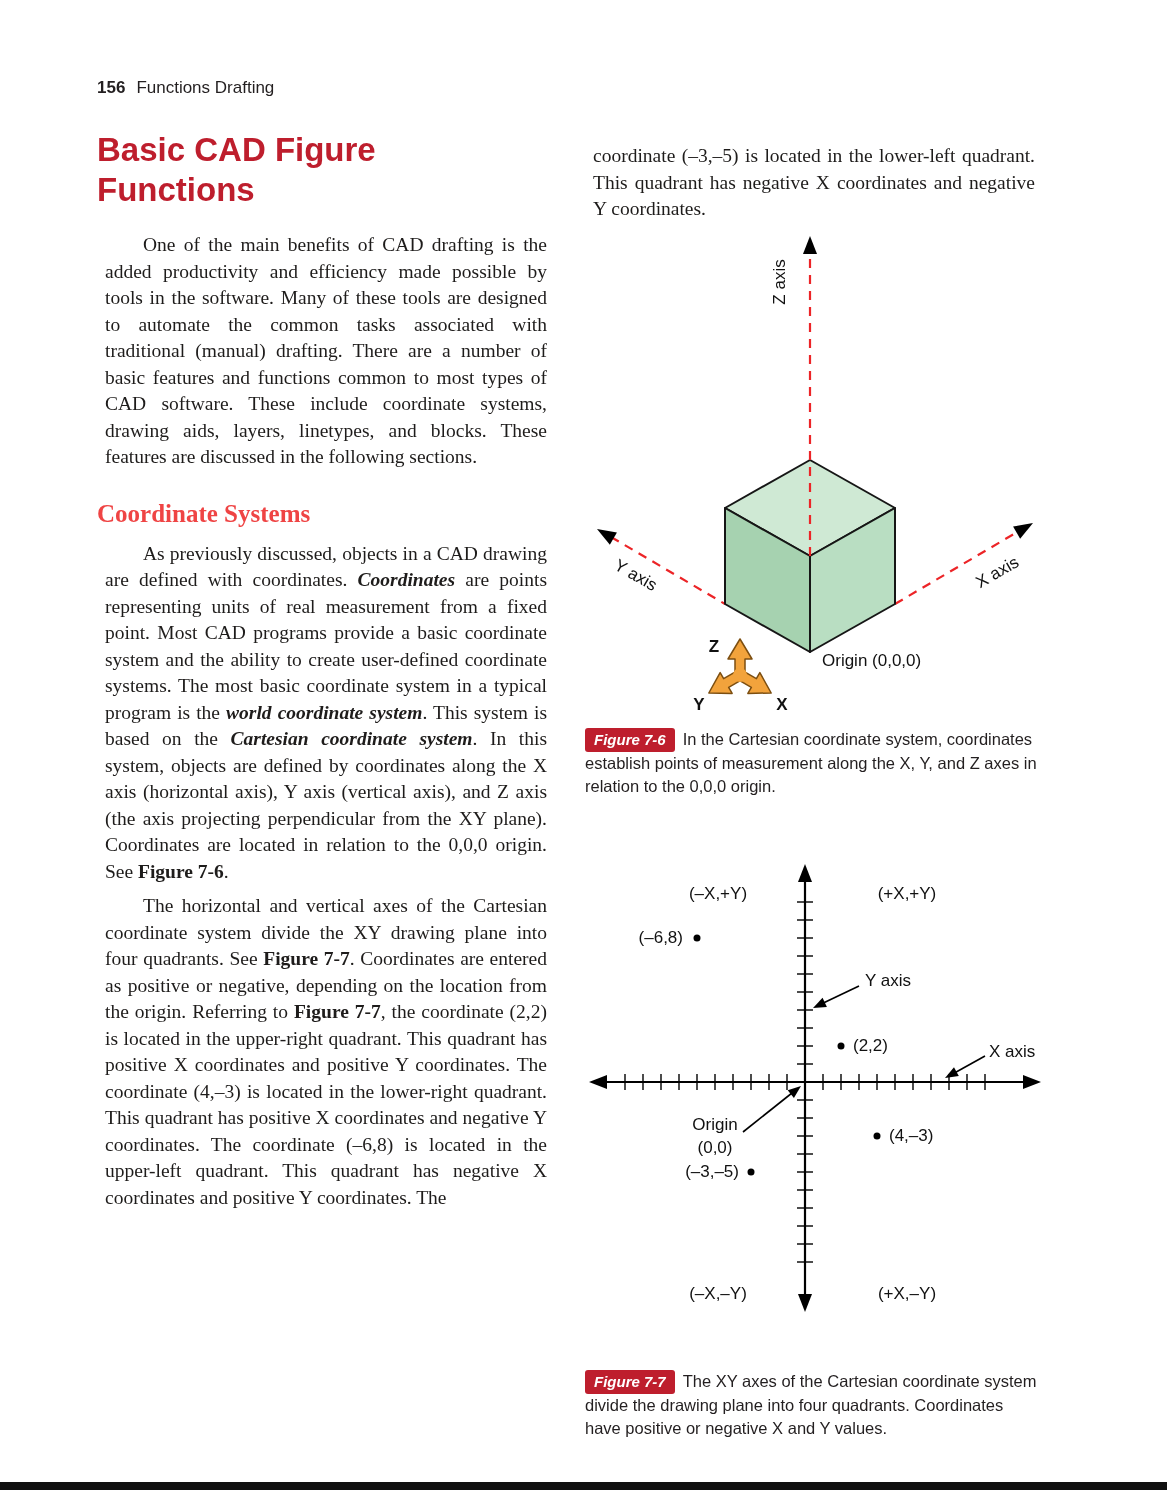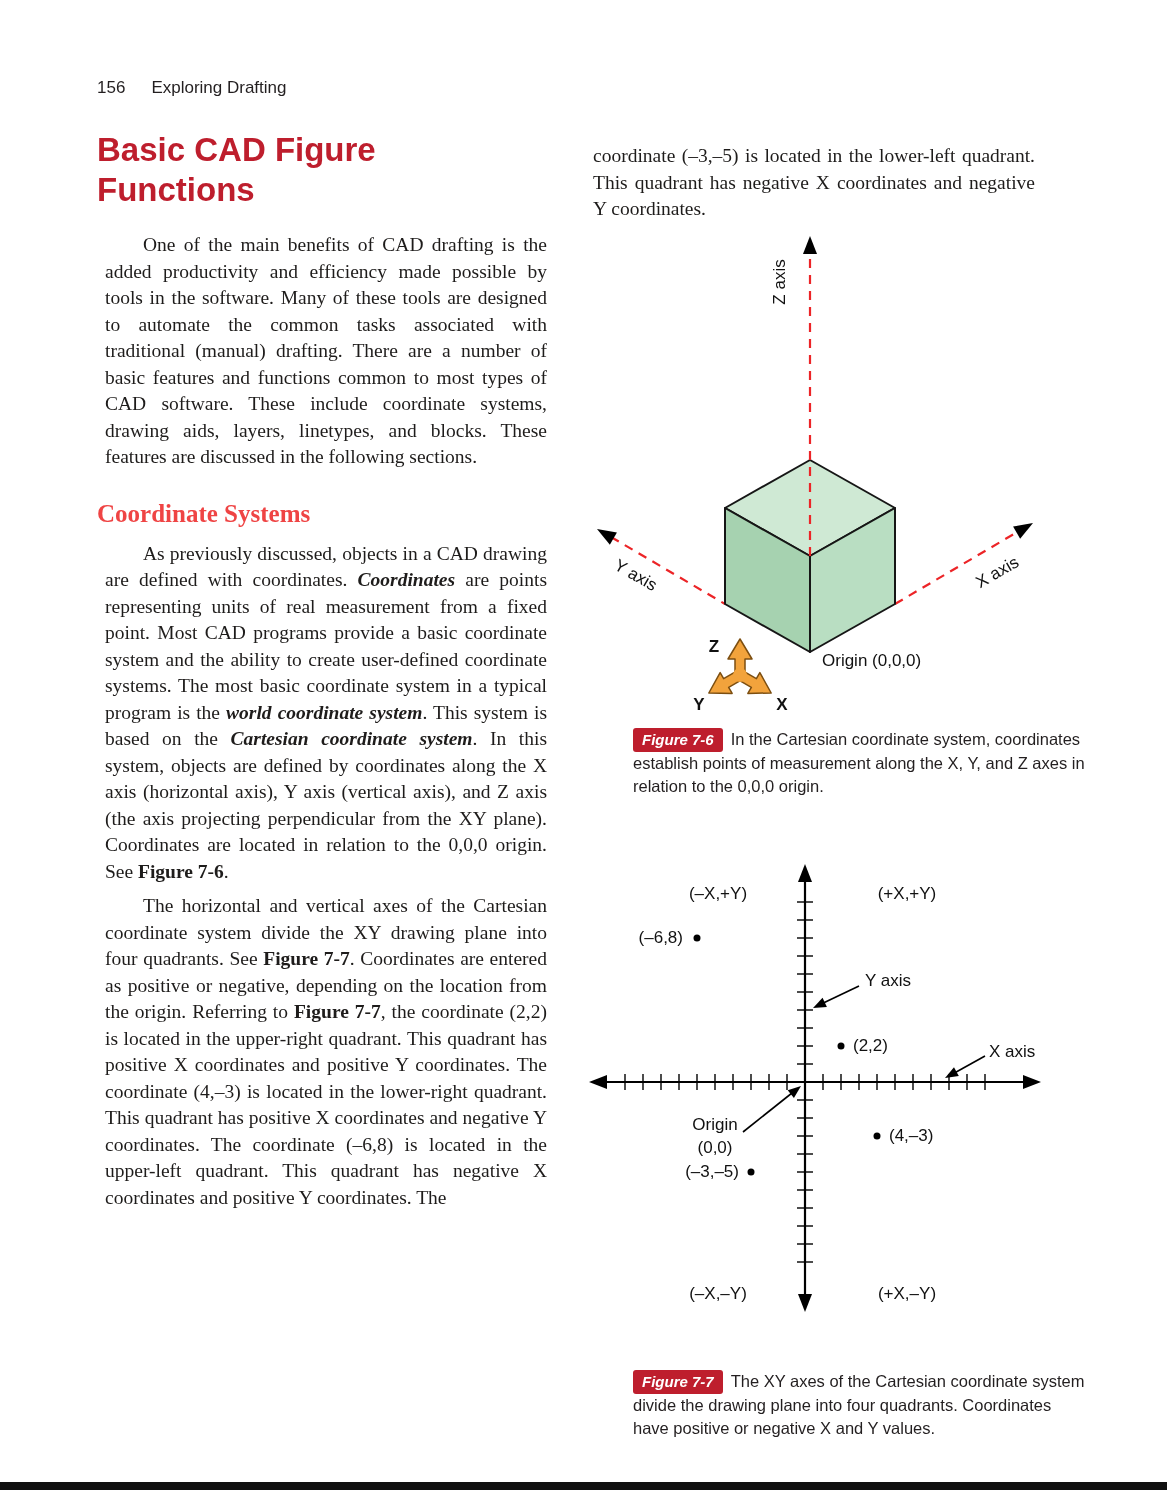--- a/index.html
+++ b/index.html
@@ -4,21 +4,21 @@
 <style>
   html,body { margin:0; padding:0; background:#ffffff; }
   .page {
     position:relative; width:1167px; height:1490px; background:#ffffff;
     font-family:"Liberation Serif", serif; color:#1e1c1b; overflow:hidden;
   }
   .running-head {
     position:absolute; left:97px; top:78px;
     font-family:"Liberation Sans", sans-serif; font-size:17px; color:#231f20;
   }
-  .running-head .pgnum { font-weight:normal; margin-right:26px; }
+  .running-head .pgnum { font-weight:bold; margin-right:11px; }
   .col-left  { position:absolute; left:97px;  top:130px; width:458px; }
   .col-right { position:absolute; left:585px; top:135px; width:458px; }
   h1.main-heading {
     margin:0 0 22px 0; width:340px;
     font-family:"Liberation Sans", sans-serif; font-weight:bold;
     font-size:33px; line-height:40px; color:#be1e2d;
   }
   h2.sub-heading {
     margin:28px 0 12px 0;
     font-family:"Liberation Serif", serif; font-weight:bold;
@@ -26,21 +26,20 @@
   }
   p.body { margin:8px; font-size:19.5px; line-height:26.5px; text-align:justify; }
   p.body.indent { text-indent:38px; }
   .bi { font-weight:bold; font-style:italic; }
   .b  { font-weight:bold; }
   .figure { position:absolute; }
   .fig-caption {
     position:absolute; width:452px;
     font-family:"Liberation Sans", sans-serif; font-size:16.5px; line-height:22.5px; color:#231f20;
     text-align:left;
-    margin-left:48px;
   }
   .figbadge {
     display:inline-block; background:#be1e2d; color:#ffffff;
     font-style:italic; font-weight:bold; font-size:15px; line-height:19px;
     padding:2px 9px 3px 9px; border-radius:3px; margin-right:8px;
   }
   svg text { font-family:"Liberation Sans", sans-serif; font-size:17px; fill:#111111; }
   .dash { stroke:#ec2427; stroke-width:2.2; fill:none; stroke-dasharray:9 7; }
   .edge { stroke:#161616; stroke-width:2; stroke-linejoin:round; }
   .axisline { stroke:#000000; stroke-width:2.2; }
@@ -48,21 +47,21 @@
   .oarrow { fill:#f2a33c; stroke:#7c4e10; stroke-width:1.5; stroke-linejoin:round; }
   .glyph-letter { font-weight:bold; }
   .bottom-edge { position:absolute; left:0; top:1482px; width:1167px; height:8px; background:#101010; }
 </style>
 </head>
 <body>
 
 <div class="page">
 
   <div class="running-head">
-    <span class="pgnum">156</span><span>Exploring Drafting</span>
+    <span class="pgnum">156</span><span>Functions Drafting</span>
   </div>
 
   <div class="col-left">
     <h1 class="main-heading">Basic CAD Figure Functions</h1>
     <p class="body indent">One of the main benefits of CAD drafting is the added productivity and efficiency made possible by tools in the software. Many of these tools are designed to automate the common tasks associated with traditional (manual) drafting. There are a number of basic features and functions common to most types of CAD software. These include coordinate systems, drawing aids, layers, linetypes, and blocks. These features are discussed in the following sections.</p>
     <h2 class="sub-heading">Coordinate Systems</h2>
     <p class="body indent"><span>As previously discussed, objects in a CAD drawing are defined with coordinates. </span><span class="bi">Coordinates</span><span> are points representing units of real measurement from a fixed point. Most CAD programs provide a basic coordinate system and the ability to create user-defined coordinate systems. The most basic coordinate system in a typical program is the </span><span class="bi">world coordinate system</span><span>. This system is based on the </span><span class="bi">Cartesian coordinate system</span><span>. In this system, objects are defined by coordinates along the X axis (horizontal axis), Y axis (vertical axis), and Z axis (the axis projecting perpendicular from the XY plane). Coordinates are located in relation to the 0,0,0 origin. See </span><span class="b">Figure 7-6</span><span>.</span></p>
     <p class="body indent"><span>The horizontal and vertical axes of the Cartesian coordinate system divide the XY drawing plane into four quadrants. See </span><span class="b">Figure 7-7</span><span>. Coordinates are entered as positive or negative, depending on the location from the origin. Referring to </span><span class="b">Figure 7-7</span><span>, the coordinate (2,2) is located in the upper-right quadrant. This quadrant has positive X coordinates and positive Y coordinates. The coordinate (4,–3) is located in the lower-right quadrant. This quadrant has positive X coordinates and negative Y coordinates. The coordinate (–6,8) is located in the upper-left quadrant. This quadrant has negative X coordinates and positive Y coordinates. The</span></p>
   </div>
 

